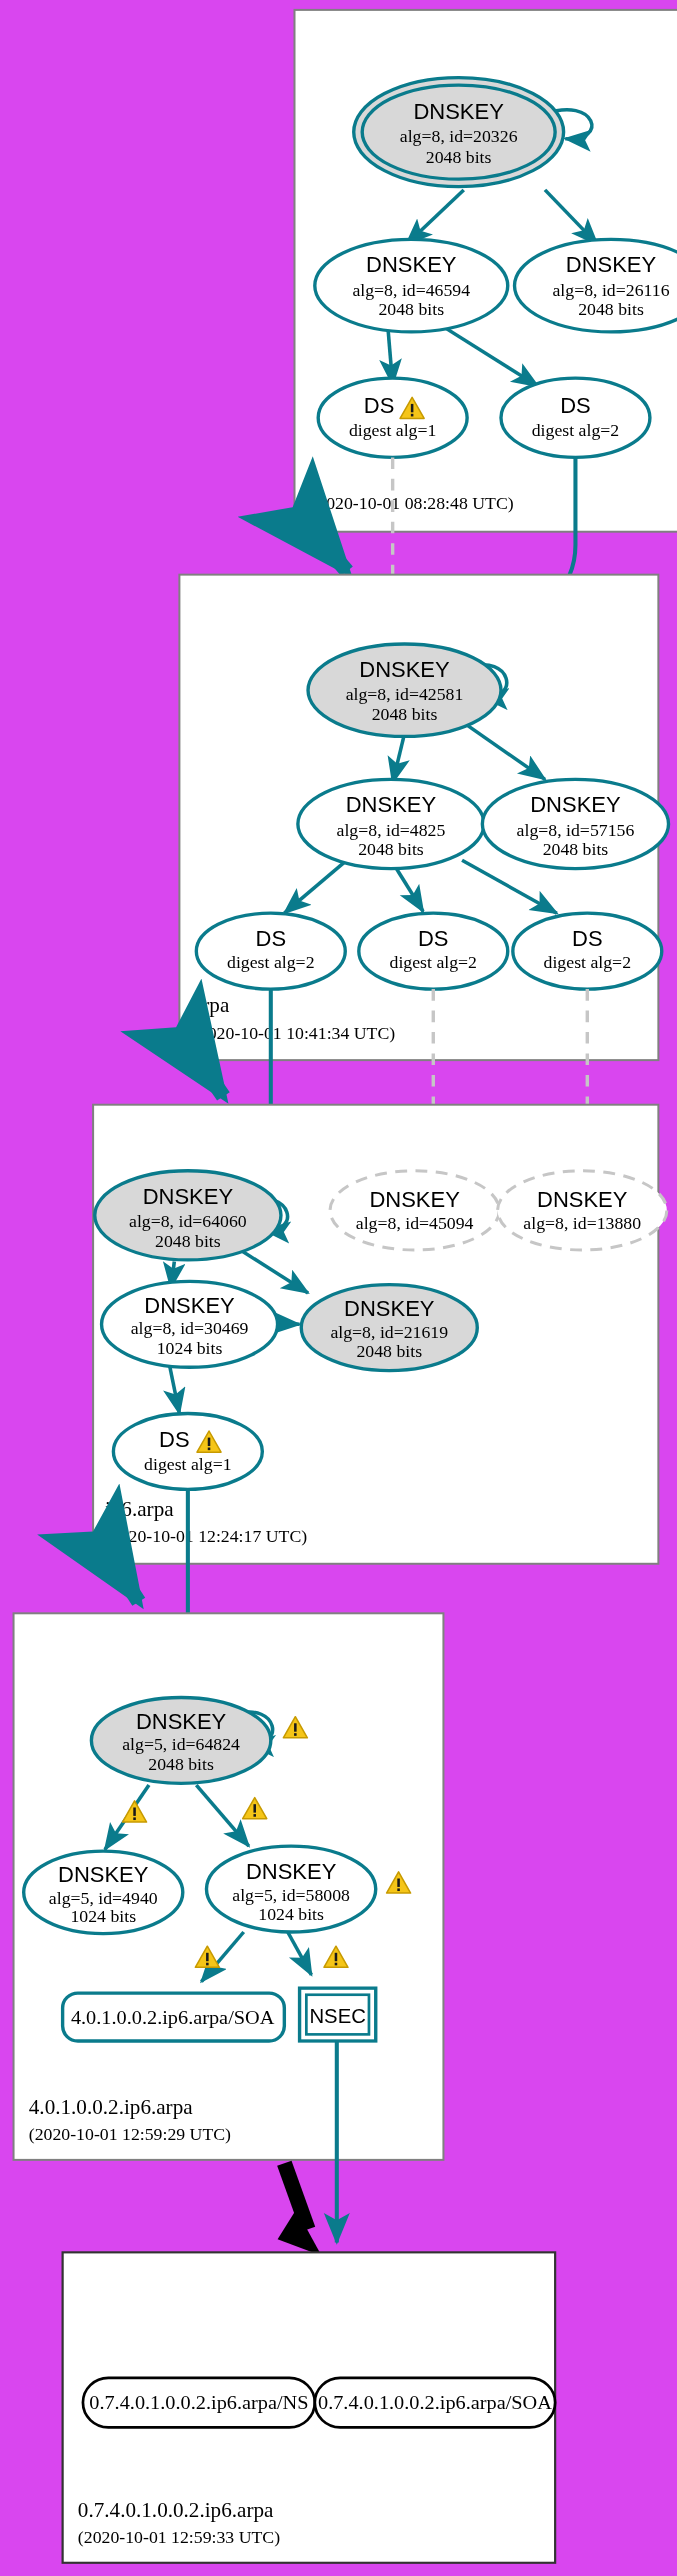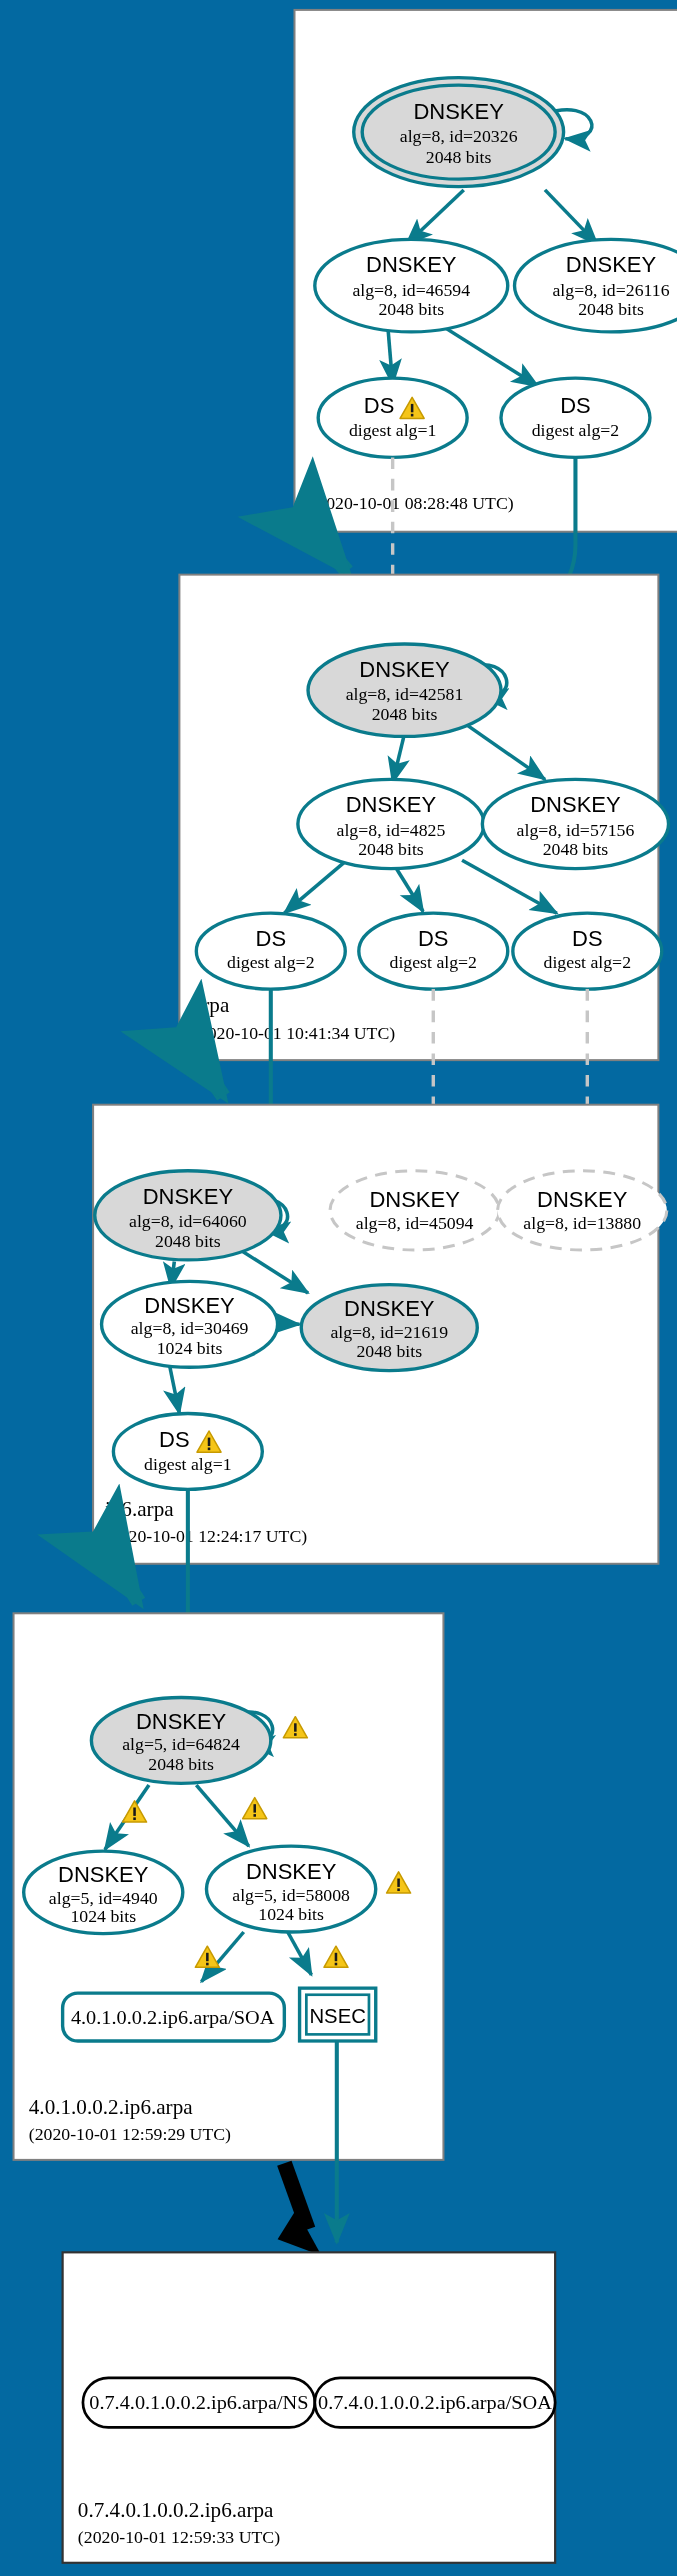--- a/index.html
+++ b/index.html
@@ -1,17 +1,17 @@
 <!DOCTYPE html>
 <html><head>
 <meta charset="utf-8">
 <style>
   html,body{margin:0;padding:0;background:#ffffff;}
   body{font-family:"Liberation Sans", sans-serif;}
-  #stage{position:relative;width:677px;height:2576px;background:#0369a1;overflow:hidden;}
+  #stage{position:relative;width:677px;height:2576px;background:#d946ef;overflow:hidden;}
   svg{display:block;}
   .zone-name{font-family:"Liberation Serif", serif;font-size:12.5px;fill:#000;}
   .zone-time{font-family:"Liberation Serif", serif;font-size:10.5px;fill:#000;}
   .rr-title{font-family:"Liberation Sans", sans-serif;font-size:13px;fill:#000;text-anchor:middle;}
   .rr-sub{font-family:"Liberation Serif", serif;font-size:10.5px;fill:#000;text-anchor:middle;}
   .rr-title-dim{font-family:"Liberation Sans", sans-serif;font-size:13px;fill:#000;text-anchor:middle;}
   .rr-rect-label{font-family:"Liberation Sans", sans-serif;font-size:12px;fill:#000;text-anchor:middle;}
   .rr-round-label{font-family:"Liberation Serif", serif;font-size:12px;fill:#000;text-anchor:middle;}
 </style>
 </head>

